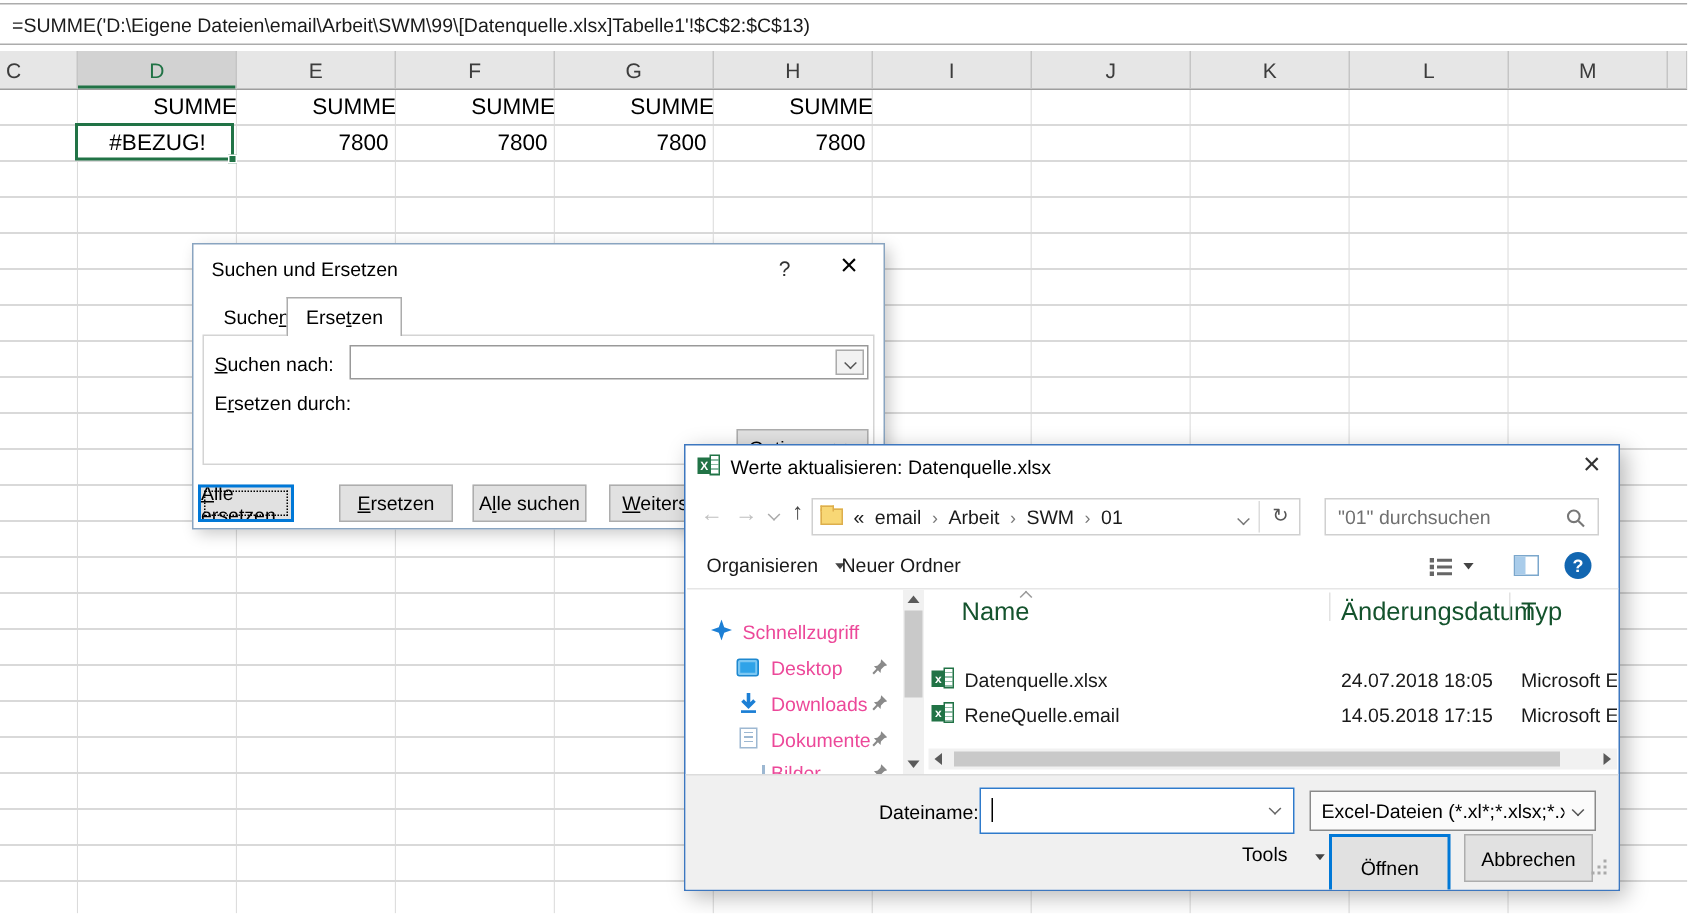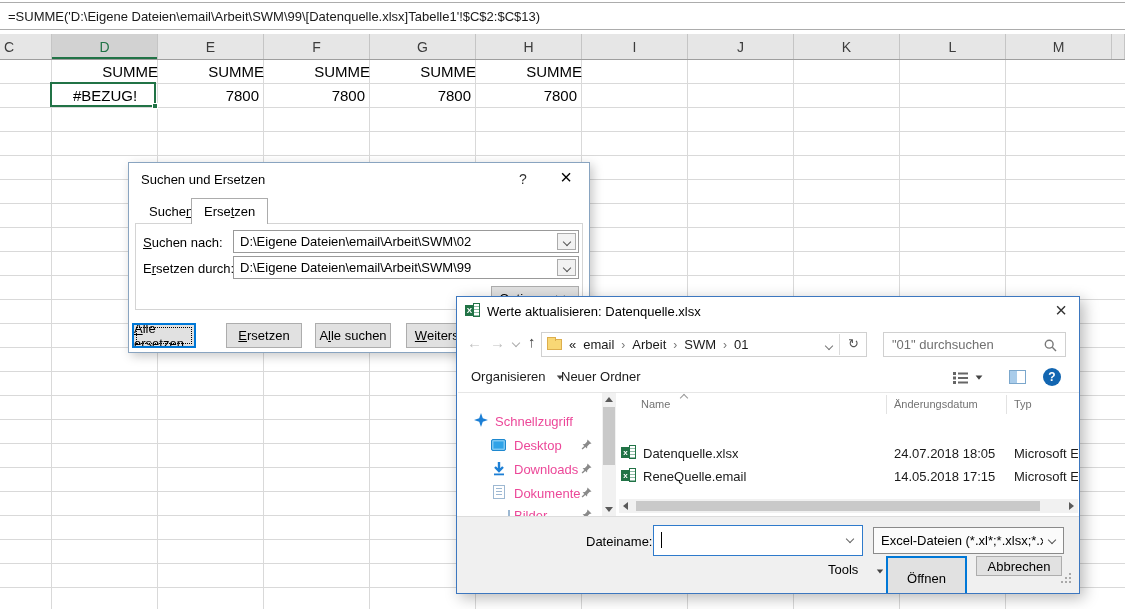--- a/index.html
+++ b/index.html
@@ -75,21 +75,21 @@
   .folder { position:relative; width:15px; height:11px; background:#F8D775; border:1px solid #DDAE4D; }
   .folder::before { content:""; position:absolute; left:-1px; top:-3px; width:7px; height:3px;
     background:#F8D775; border:1px solid #DDAE4D; border-bottom:none; }
   .search-box { left:426px; top:35px; width:183px; height:25px; border:1px solid #D0D0D0; background:#fff; }
   .tool-label { font-size:13px; color:#1a1a1a; }
   .caret-down { display:inline-block; width:0; height:0; border-left:4px solid transparent;
     border-right:4px solid transparent; border-top:5px solid #444; }
   .help-circle { width:18px; height:18px; border-radius:50%; background:#1266B1; color:#fff;
     font-size:12px; font-weight:bold; display:flex; align-items:center; justify-content:center; }
   .sb-item-label { font-size:13px; color:#ec4899; }
-  .list-hdr { font-size:11px; color:#737373; }
+  .list-hdr { font-size:17px; color:#14532d; }
   .file-label { font-size:13px; color:#1a1a1a; white-space:nowrap; overflow:hidden; }
   .scroll-track { background:#F1F1F1; }
   .scroll-thumb { background:#C9C9C9; }
   .tri { width:0; height:0; }
   .bottom-panel { left:0; top:219px; width:622px; height:78px; background:#F0F0F0;
     border-top:1px solid #DCDCDC; }
   .monitor { width:15px; height:12px; background:#2FA3E8; border:1px solid #1E88CF; border-radius:2px;
     box-shadow: inset 0 0 0 1.5px #7CC7F2; }
   .docicon { width:12px; height:14px; background:#fff; border:1px solid #9DB8D2;
     background-image:repeating-linear-gradient(to bottom, transparent 0, transparent 2px, #9DB8D2 2px, #9DB8D2 3px);
@@ -147,33 +147,26 @@
     <div class="abs fr-help">?</div>
     <div class="abs fr-close">×</div>
 
     <div class="fr-tab" style="left:8px"><span>Suche</span><span class="u">n</span><span></span></div>
     <div class="fr-tab active" style="left:62px"><span>Erse</span><span class="u">t</span><span>zen</span></div>
 
     <div class="abs fr-panel"></div>
 
     <div class="abs nowrap" style="left:14px;top:72px"><span></span><span class="u">S</span><span>uchen nach:</span></div>
     <div class="abs combo" style="left:104px;top:67px;width:346px;height:23px">
-      <span class="ctxt">D:\Eigene Dateien\email\Arbeit\SWM\02</span>
       <span class="dd">
           <span class="chev"></span>
         </span>
     </div>
 
     <div class="abs nowrap" style="left:14px;top:98px"><span>E</span><span class="u">r</span><span>setzen durch:</span></div>
-    <div class="abs combo" style="left:104px;top:93px;width:346px;height:23px">
-      <span class="ctxt">D:\Eigene Dateien\email\Arbeit\SWM\99</span>
-      <span class="dd">
-          <span class="chev"></span>
-        </span>
-    </div>
 
     <div class="abs btn" style="left:362px;top:123px;width:88px;height:24px">Optionen &gt;&gt;</div>
 
     <div class="abs btn focused" style="left:3px;top:160px;width:64px;height:25px">
         <span><span class="u">A</span><span>lle ersetzen</span></span>
       </div>
     <div class="abs btn" style="left:97px;top:160px;width:76px;height:25px">
         <span><span class="u">E</span><span>rsetzen</span></span>
       </div>
     <div class="abs btn" style="left:186px;top:160px;width:76px;height:25px">
@@ -322,17 +315,17 @@
     </div>
     <div class="abs" style="left:416px;top:230px;width:191px;height:27px;background:#FBFBFB;border:1px solid #8A8A8A">
       <span class="abs nowrap" style="left:7px;top:5px;width:162px;overflow:hidden;display:inline-block">Excel-Dateien (*.xl*;*.xlsx;*.xlsm</span>
       <span class="abs chev" style="right:8px;top:9px;border-color:#555"></span>
     </div>
     <div class="abs" style="left:371px;top:265px;font-size:13px">
       <span>Tools</span>
       <span class="caret-down" style="margin-left:14px;display:inline-block;transform:scale(.8)"></span>
     </div>
     <div class="abs btn default" style="left:429px;top:259px;width:81px;height:44px">Öffnen</div>
-    <div class="abs btn" style="left:519px;top:259px;width:86px;height:20px">Abbrechen</div>
+    <div class="abs btn" style="left:519px;top:259px;width:86px;height:32px">Abbrechen</div>
     <span class="abs grip" style="left:612px;top:276px"></span>
   </div>
 
 </div>
 
 </body></html>

